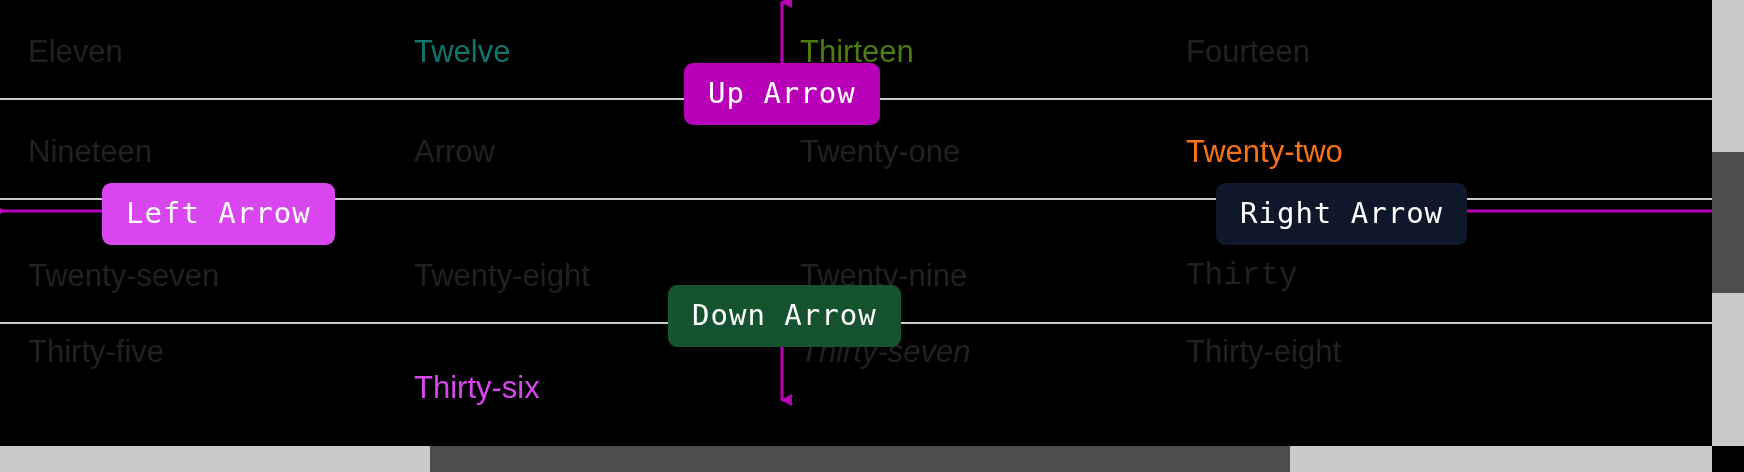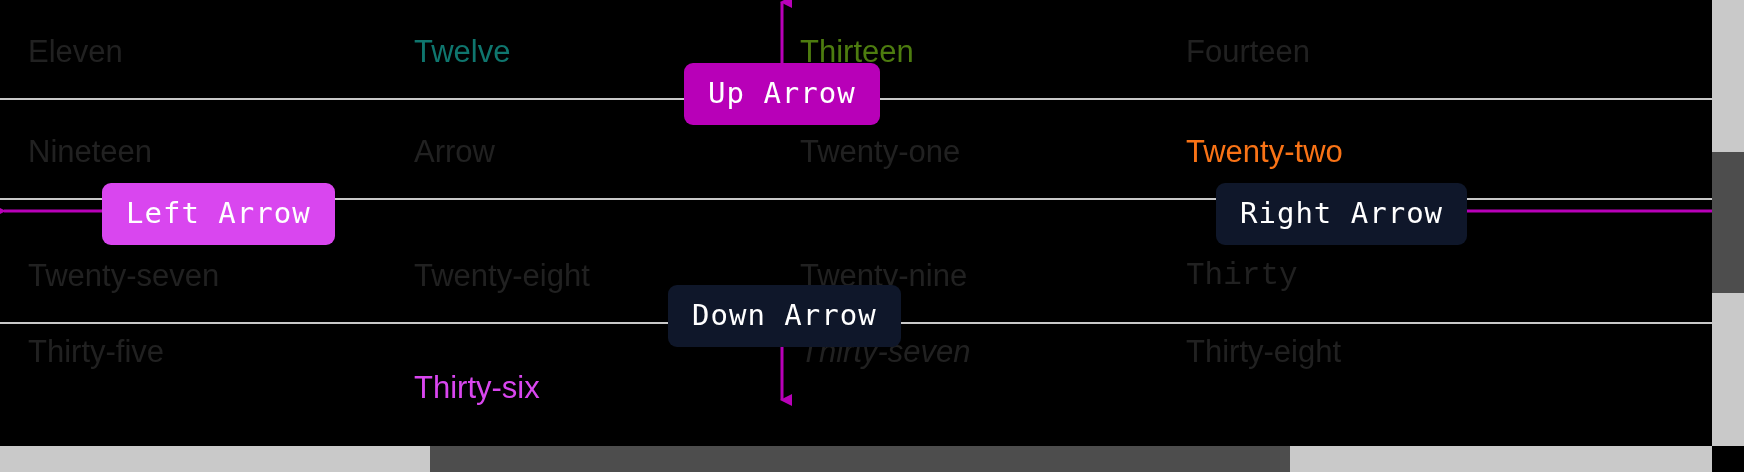--- a/index.html
+++ b/index.html
@@ -202,21 +202,21 @@
 
       <line x1="1440" y1="211" x2="1740" y2="211" stroke="#b800b8" stroke-width="3" marker-end="url(#ah-right)"></line>
     </svg>
 
     <div class="badge" id="badge-up" style="background: rgb(184, 0, 184); color: rgb(255, 255, 255);">Up Arrow</div>
 
     <div class="badge" id="badge-left" style="background: #d946ef; color: rgb(255, 255, 255);">Left Arrow</div>
 
     <div class="badge" id="badge-right" style="background: #0f172a; color: rgb(255, 255, 255);">Right Arrow</div>
 
-    <div class="badge" id="badge-down" style="background: #0f172a; color: rgb(255, 255, 255);">Down Arrow</div>
+    <div class="badge" id="badge-down" style="background: #14532d; color: rgb(255, 255, 255);">Down Arrow</div>
   </div>
 
   <div id="vscroll-track" style="background: rgb(201, 201, 201);">
     <div id="vscroll-thumb" style="top: 152px; height: 141px; background: rgb(77, 77, 77);"></div>
   </div>
 
   <div id="hscroll-track" style="background: rgb(201, 201, 201);">
     <div id="hscroll-thumb" style="left: 430px; width: 860px; background: rgb(77, 77, 77);"></div>
   </div>
 

